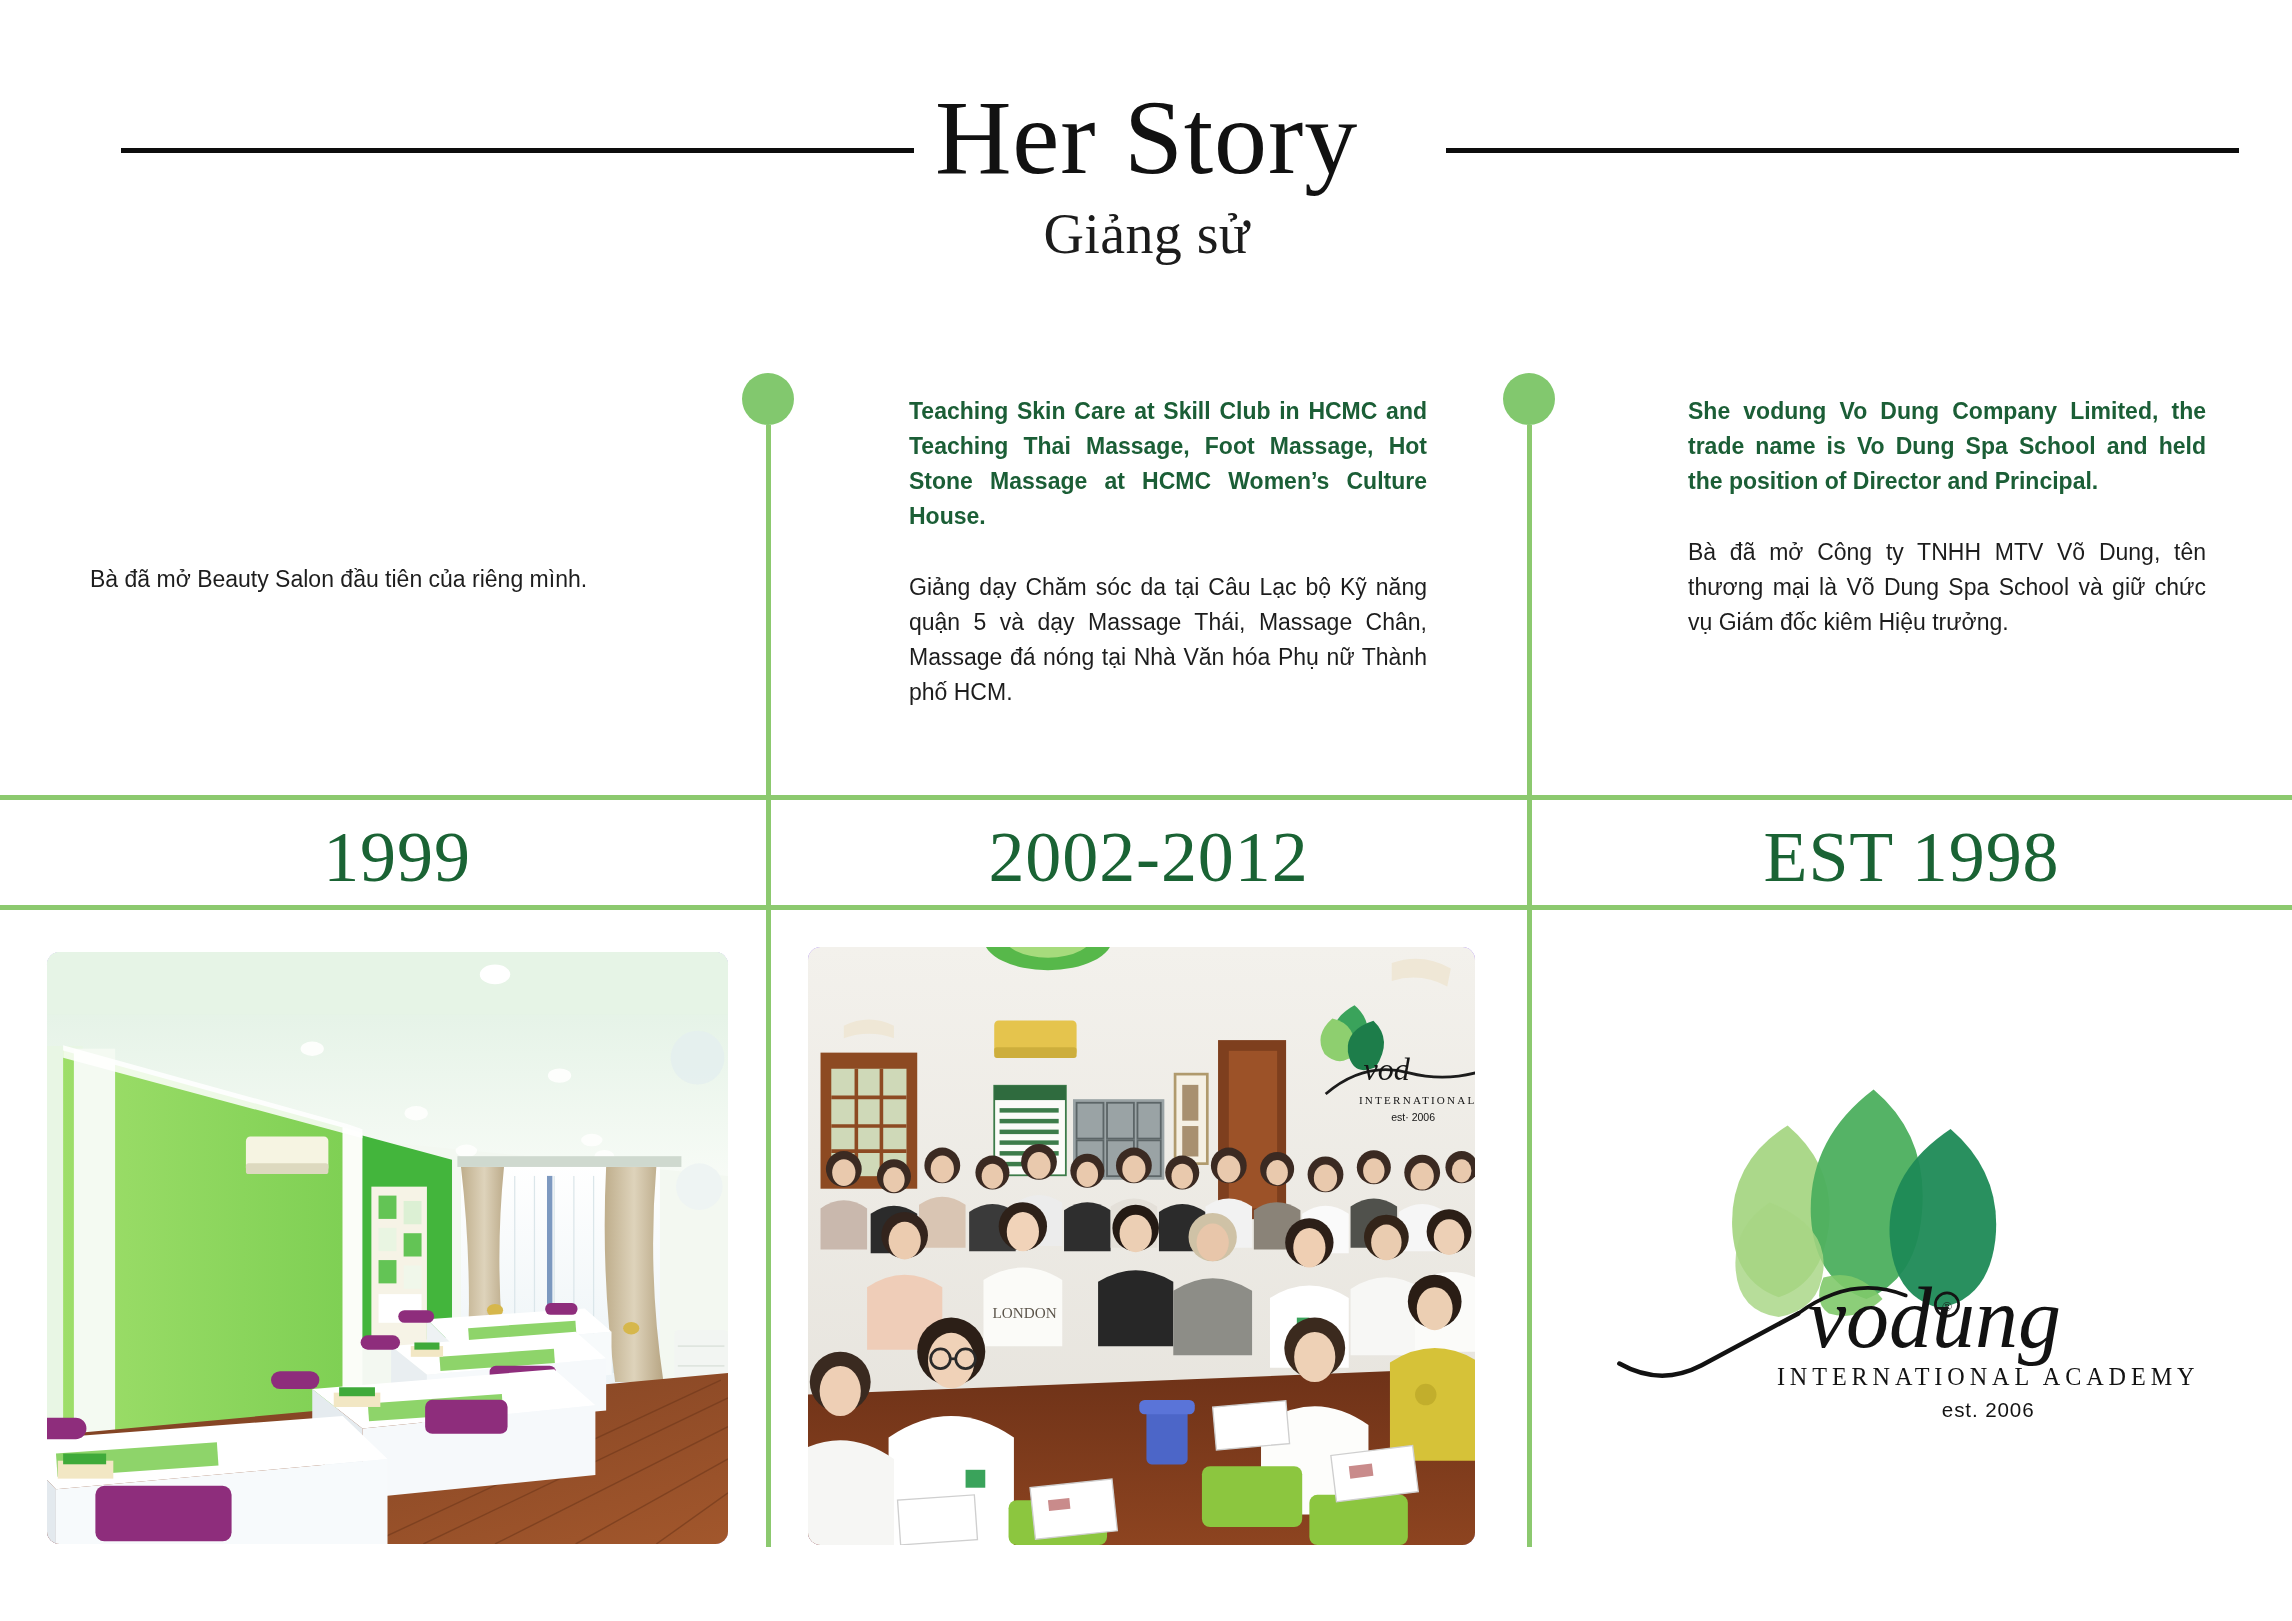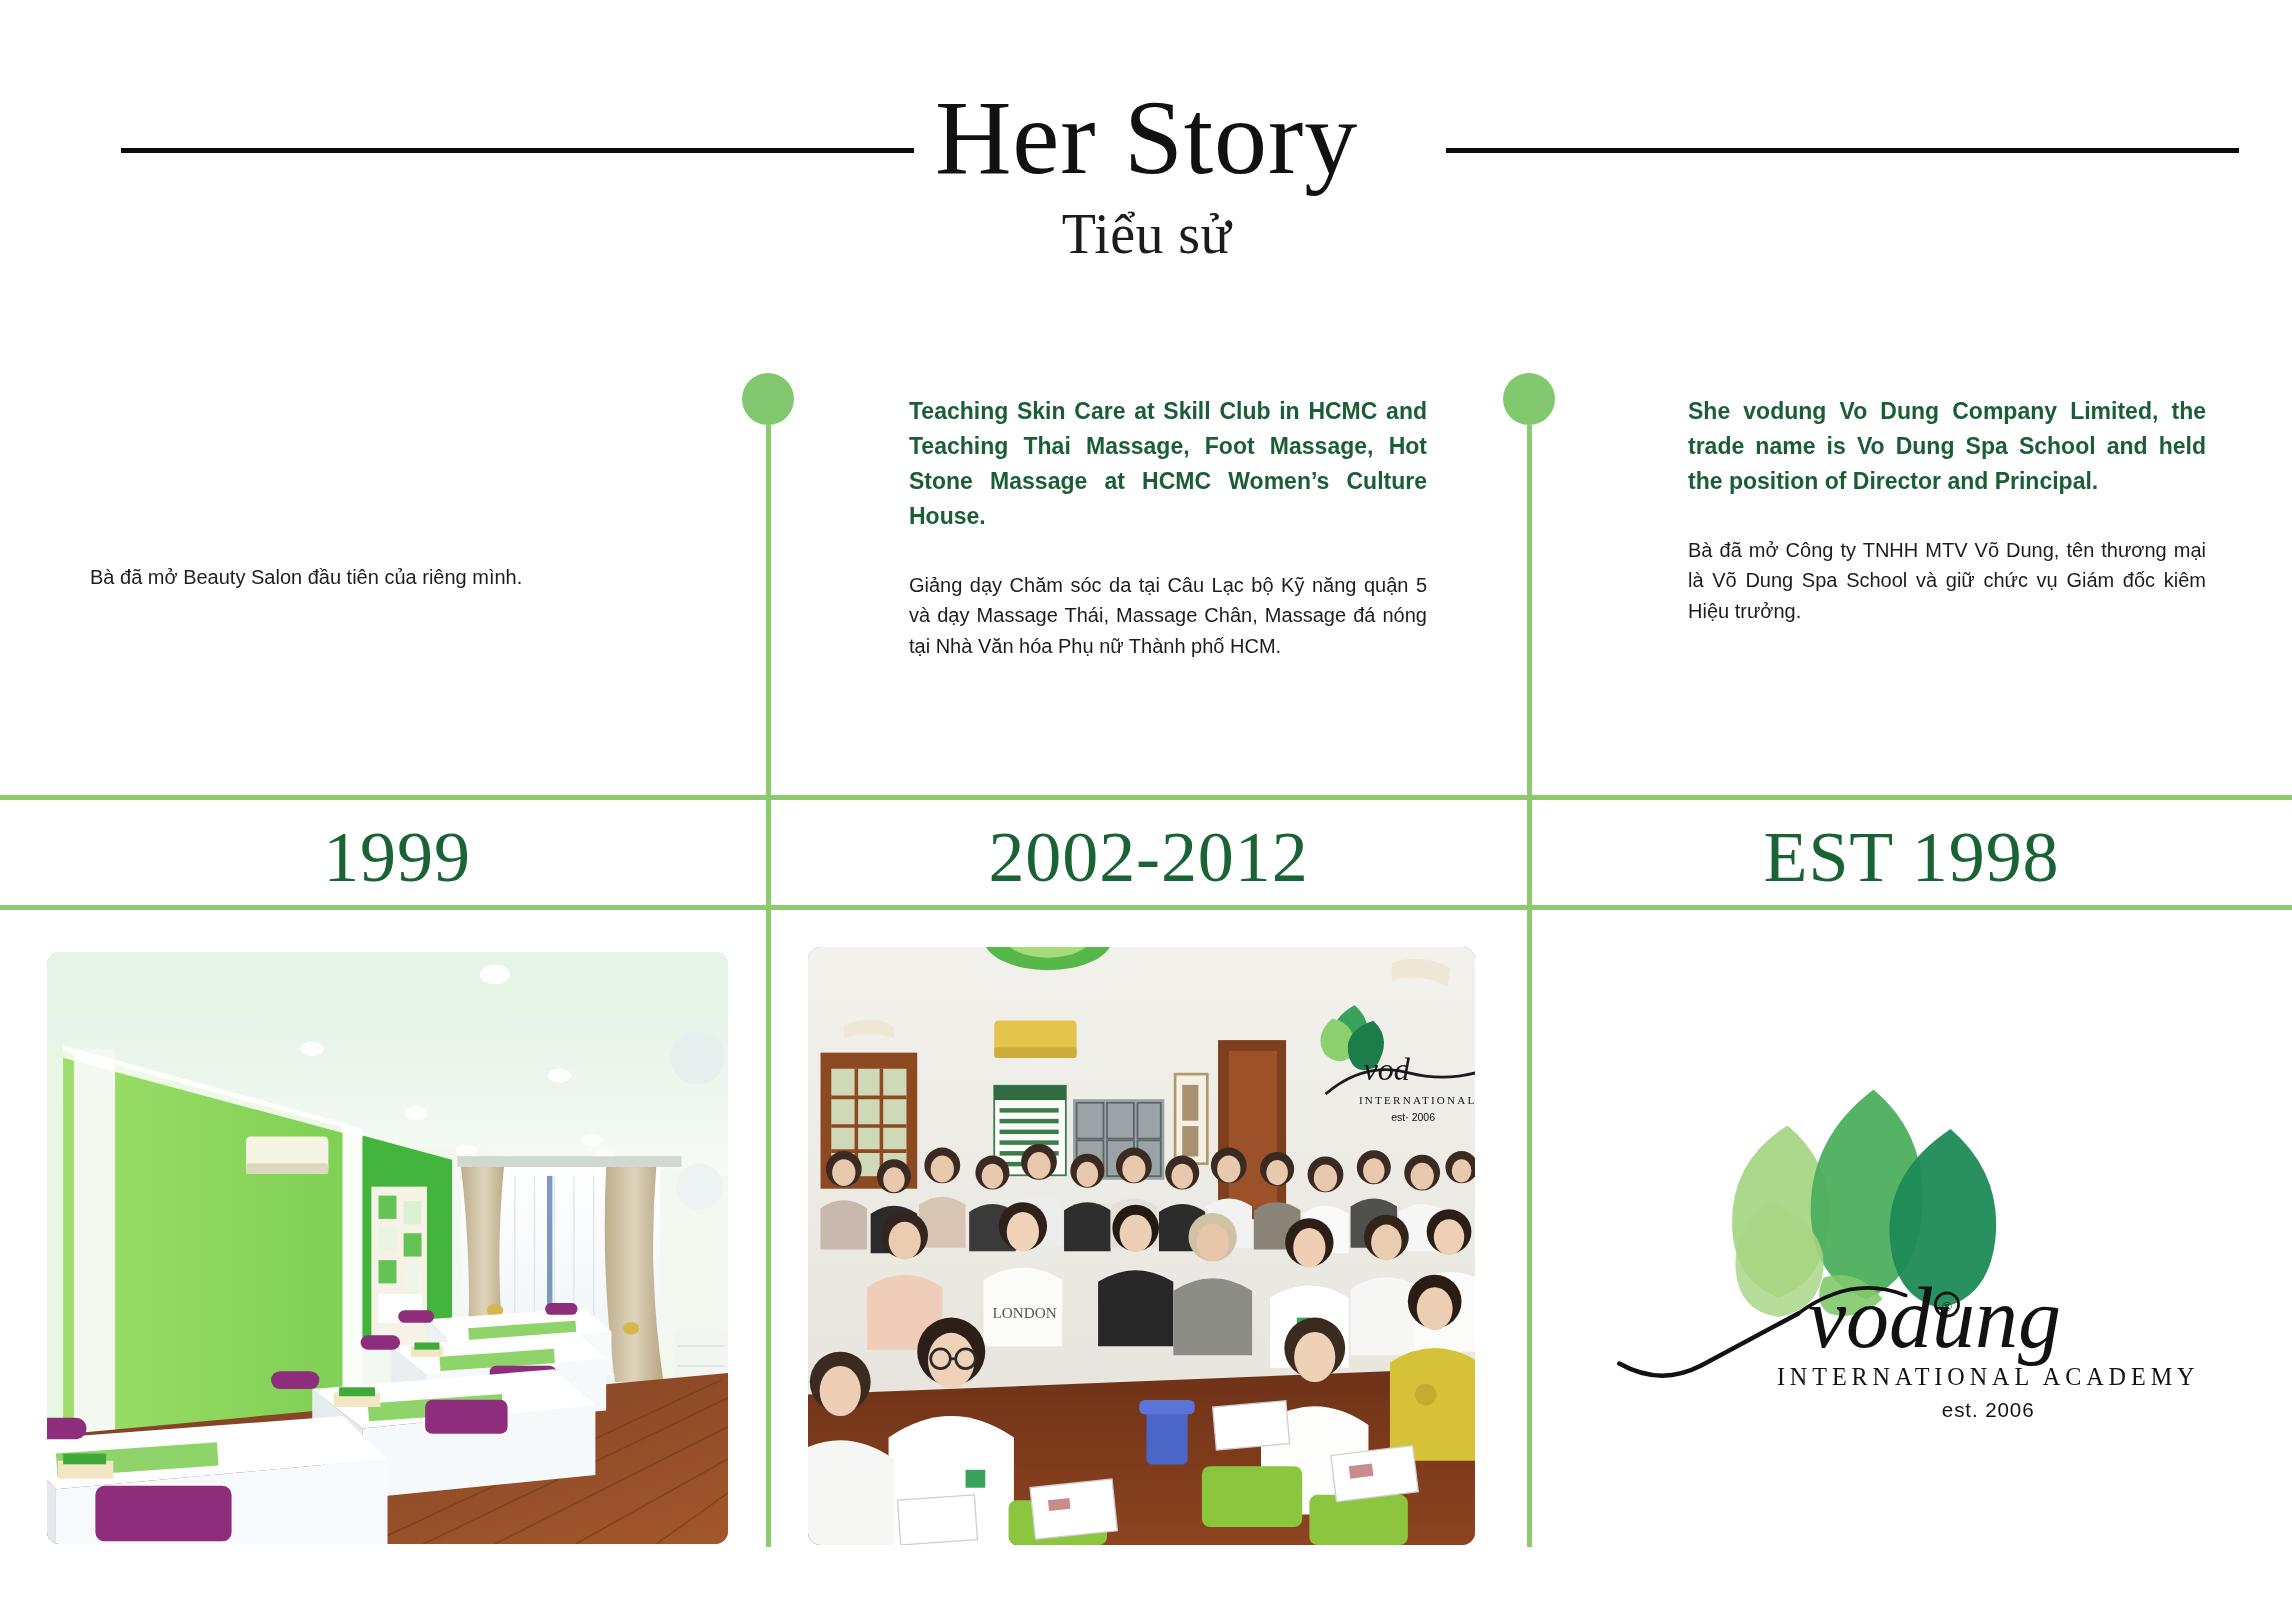--- a/index.html
+++ b/index.html
@@ -97,21 +97,21 @@
     color: #1B5E36;
     font-weight: bold;
     font-size: 23px;
     line-height: 1.52;
   }
   .t-head.justify { text-align: justify; text-align-last: left; }
 
   .t-body {
     color: #1d1d1d;
     font-weight: 400;
-    font-size: 20px;
+    font-size: 23px;
     line-height: 1.52;
     margin-top: 36px;
   }
   .t-body.justify { text-align: justify; text-align-last: left; }
   .col-1 .t-body { margin-top: 34px; }
 
   
   .year {
     position: absolute;
     top: 811px;
@@ -152,21 +152,21 @@
 </head>
 <body>
 
 <div id="page">
 
   <div class="header">
     <div class="rule rule-left"></div>
     <div class="rule rule-right"></div>
     <div class="title-block">
       <div class="title-main">Her Story</div>
-      <div class="title-sub">Tiểu sử</div>
+      <div class="title-sub">Giảng sử</div>
     </div>
   </div>
 
   <div class="vline vline-1"></div>
   <div class="vline vline-2"></div>
   <div class="dot dot-1"></div>
   <div class="dot dot-2"></div>
   <div class="hline hline-top"></div>
   <div class="hline hline-bottom"></div>
 

